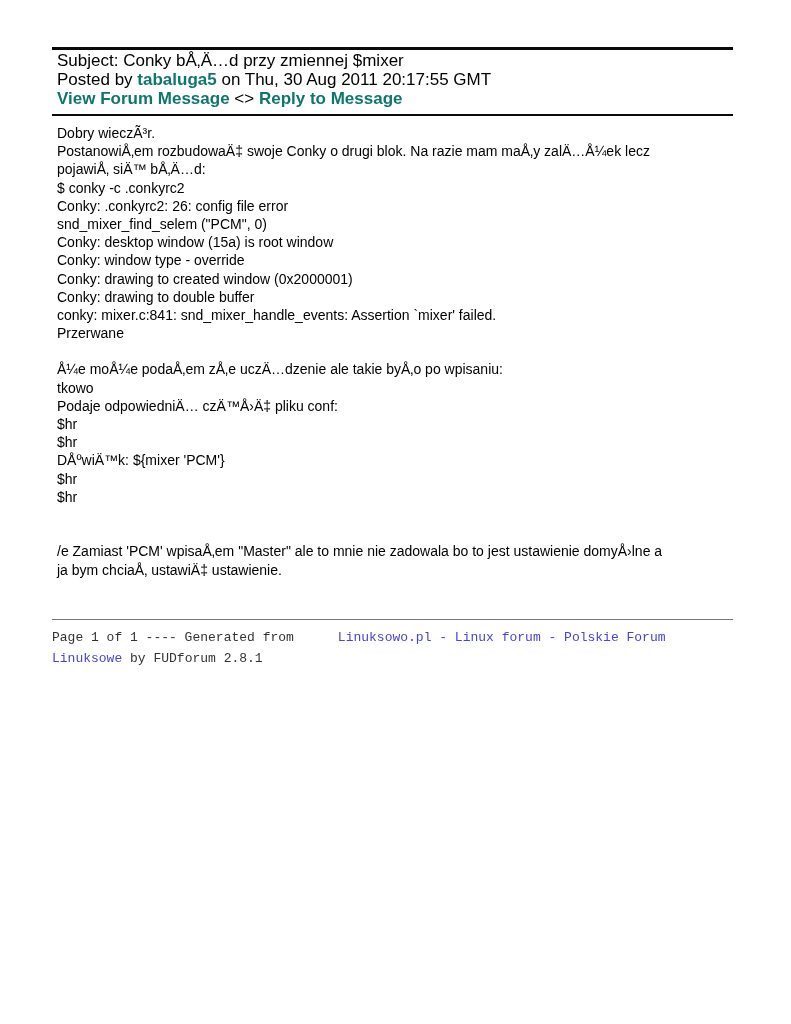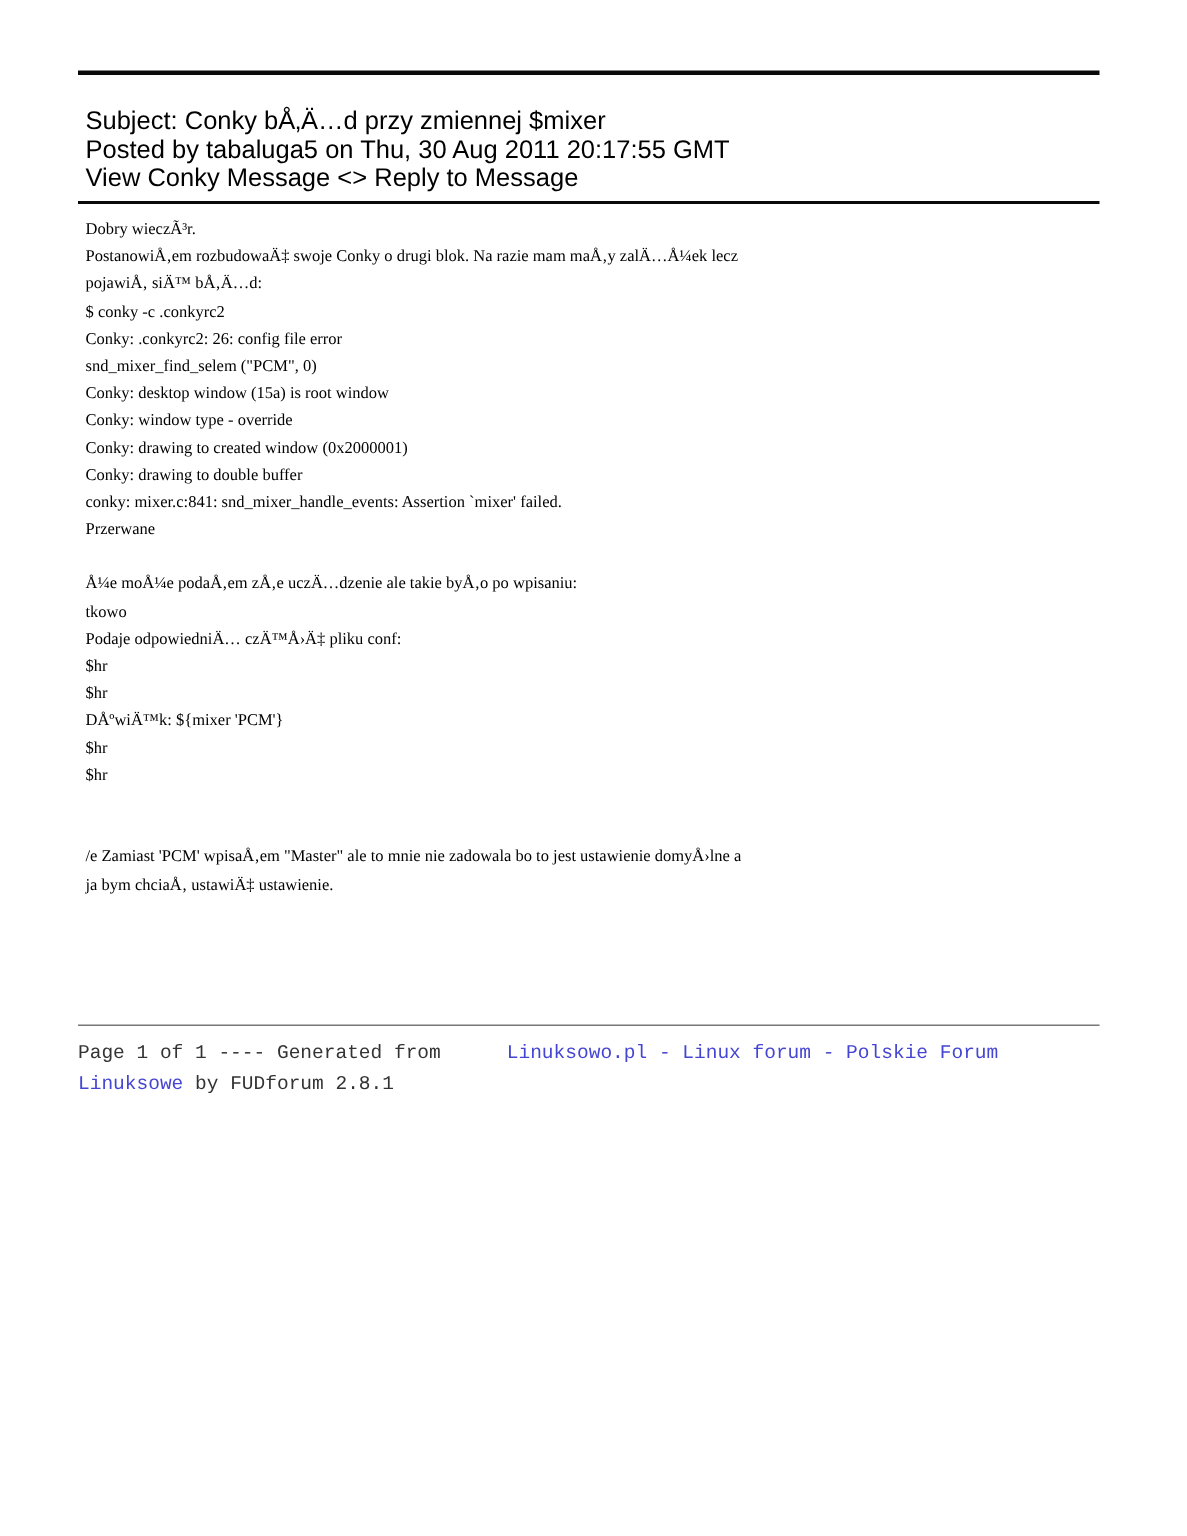--- a/index.html
+++ b/index.html
@@ -10,41 +10,41 @@
     color: #000;
     overflow: hidden;
   }
   .doc {
     margin-left: 52px;
     margin-top: 47px;
     width: 681px;
   }
   .rule-thick { height: 3px; background: #0a0a0a; }
   .rule-mid   { height: 2px; background: #0a0a0a; }
-  .header { padding: 21px 0 6px 5px; }
+  .header { padding: 1px 0 6px 5px; }
   .hline {
     font-size: 17px;
     line-height: 19px;
     white-space: pre;
   }
   .link {
-    color: #000000;
+    color: #0f766e;
     text-decoration: none;
     cursor: pointer;
+    font-weight: bold;
   }
   .post-body { padding: 8px 0 0 5px; }
   .bline {
-    font-size: 11px;
+    font-size: 14px;
     line-height: 18.2px;
     height: 18.2px;
     white-space: pre;
-    font-family: Liberation Serif, serif;
   }
   .footer {
-    margin-top: 84px;
+    margin-top: 40px;
     font-family: "Liberation Mono", "DejaVu Sans Mono", monospace;
     font-size: 13px;
     color: #333333;
   }
   .footer-rule { height: 1px; background: #777; margin-bottom: 7px; }
   .fline { line-height: 21px; white-space: pre; }
   .gap { display: inline-block; width: 44px; }
   .flink {
     color: #4545d3;
     text-decoration: none;
@@ -54,21 +54,21 @@
 </head>
 <body>
 
 <div class="doc">
 
   <div class="rule-thick"></div>
 
   <div class="header">
     <div class="hline">Subject: Conky bÅ‚Ä…d przy zmiennej $mixer</div>
     <div class="hline"><span>Posted by</span> <a class="link">tabaluga5</a> <span>on Thu, 30 Aug 2011 20:17:55 GMT</span></div>
-    <div class="hline"><a class="link">View Conky Message</a> <span>&lt;&gt;</span> <a class="link">Reply to Message</a></div>
+    <div class="hline"><a class="link">View Forum Message</a> <span>&lt;&gt;</span> <a class="link">Reply to Message</a></div>
   </div>
 
   <div class="rule-mid"></div>
 
   <div class="post-body">
     <div class="bline">Dobry wieczÃ³r.</div>
     <div class="bline">PostanowiÅ‚em rozbudowaÄ‡ swoje Conky o drugi blok. Na razie mam maÅ‚y zalÄ…Å¼ek lecz</div>
     <div class="bline">pojawiÅ‚ siÄ™ bÅ‚Ä…d:</div>
     <div class="bline">$ conky -c .conkyrc2</div>
     <div class="bline">Conky: .conkyrc2: 26: config file error</div>

